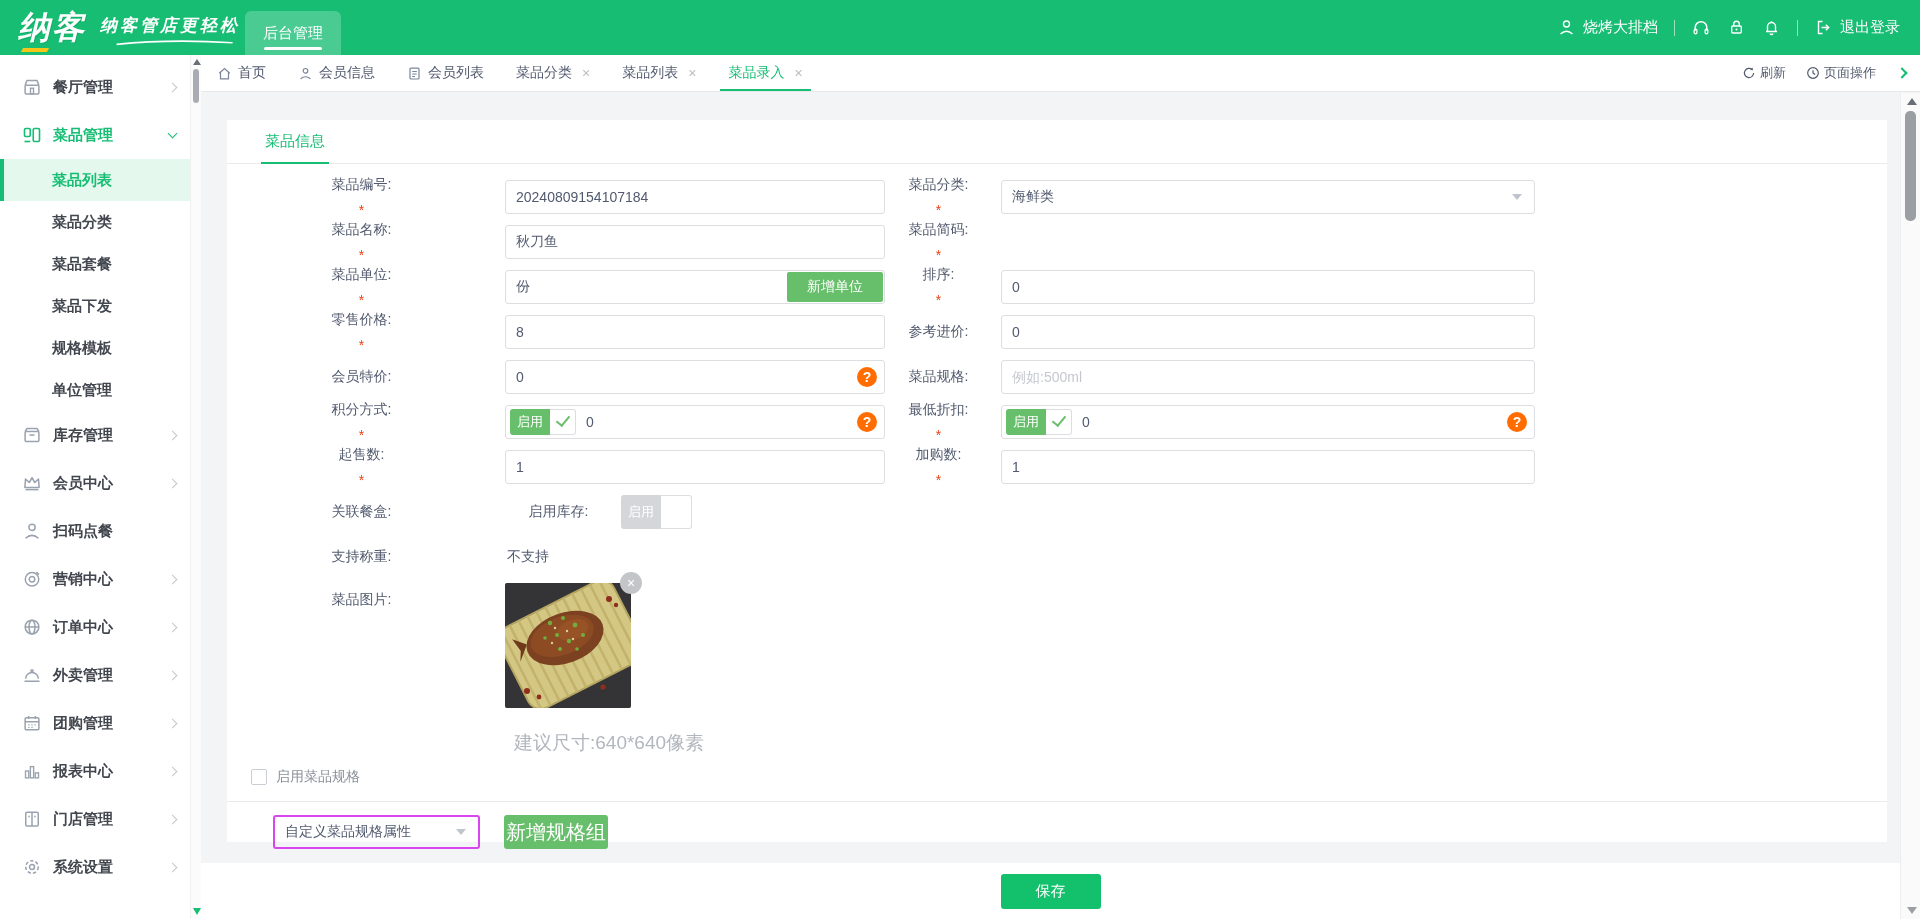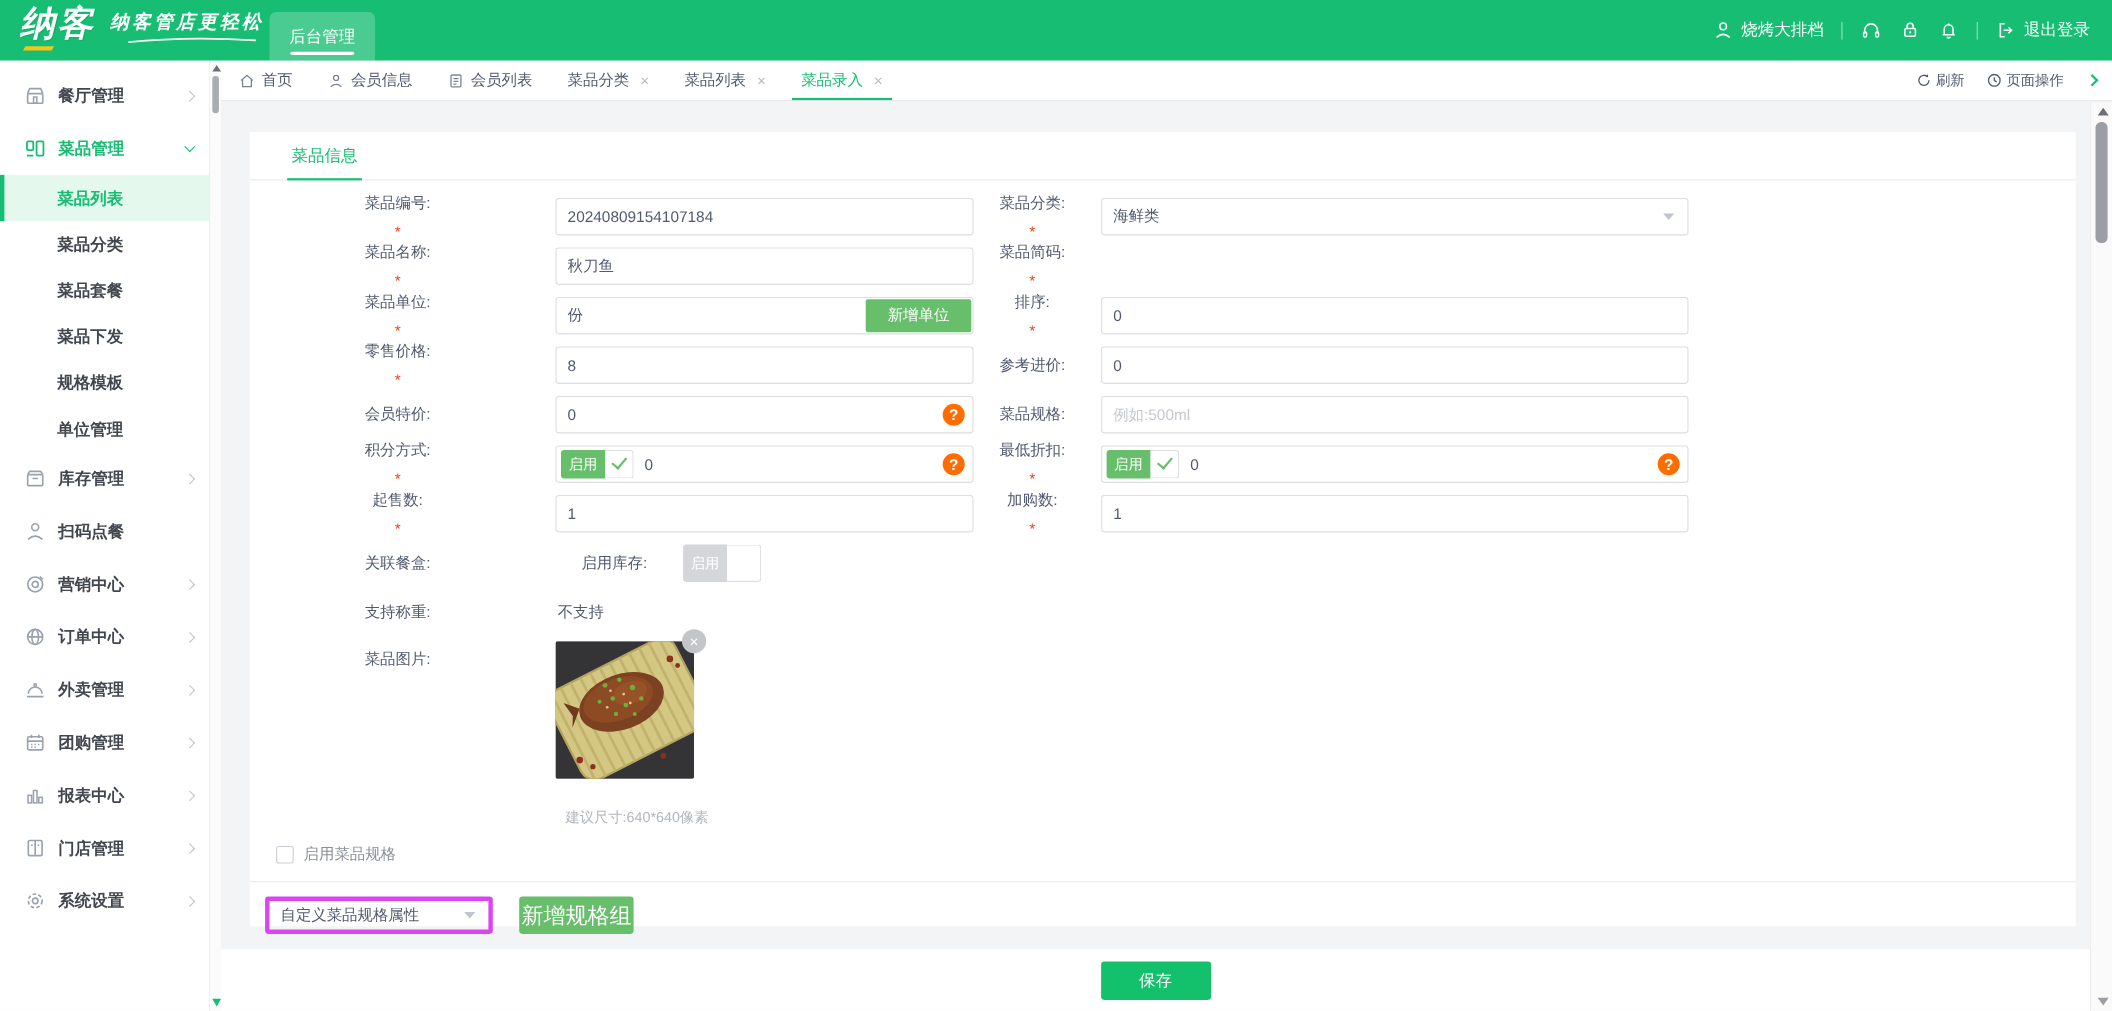--- a/index.html
+++ b/index.html
@@ -1,20 +1,20 @@
 <!DOCTYPE html>
 <html><head>
 <meta charset="utf-8">
 <style>
   * { margin:0; padding:0; box-sizing:border-box; }
   html,body { width:1920px; height:919px; overflow:hidden; font-family:"Liberation Sans","DejaVu Sans",sans-serif; background:#f3f4f5; }
   .page { position:relative; width:1920px; height:919px; }
 
   
-  .header { position:absolute; left:0; top:0; width:1920px; height:55px; background:#16bd73; display:flex; align-items:flex-start; z-index:30; }
+  .header { position:absolute; left:0; top:0; width:1920px; height:55px; background:#16bd73; display:flex; align-items:center; z-index:30; }
   .logo-wrap { display:flex; align-items:flex-end; margin-left:18px; position:relative; }
   .logo { font-size:32px; font-weight:bold; color:#fff; font-style:italic; letter-spacing:2px; text-shadow:1px 1px 0 rgba(0,0,0,.08); position:relative; }
   .logo::after { content:""; position:absolute; left:4px; bottom:-2px; width:26px; height:4px; background:#f5c518; transform:skewX(-30deg); }
   .slogan-wrap { margin-left:14px; margin-bottom:4px; display:flex; flex-direction:column; }
   .slogan { font-family:"DejaVu Serif",serif; font-style:italic; font-weight:bold; font-size:17px; color:#fff; letter-spacing:3px; }
   .slogan-line { width:150px; height:8px; margin-top:1px; }
   .hdr-tab { position:absolute; left:245px; top:11px; width:96px; height:44px; background:rgba(255,255,255,.22); border-radius:6px 6px 0 0; display:flex; align-items:center; justify-content:center; color:#fff; font-size:15px; }
   .hdr-tab::after { content:""; position:absolute; bottom:5px; left:50%; transform:translateX(-50%); width:58px; height:3px; background:#fff; border-radius:2px; }
   .hdr-right { position:absolute; right:20px; top:0; height:55px; display:flex; align-items:center; gap:16px; color:#fff; font-size:15px; }
   .hdr-right .ico { display:inline-flex; align-items:center; }
@@ -81,28 +81,28 @@
   .tog-off { width:40px; background:#d4d6d9; color:#fff; font-size:13px; display:flex; align-items:center; justify-content:center; border-radius:3px 0 0 3px; cursor:pointer; }
   .tog-blank { width:31px; background:#fff; border:1px solid #dcdee2; border-left:none; border-radius:0 3px 3px 0; }
   .plain-val { font-size:14px; color:#515a6e; padding-left:2px; }
 
   .img-row { display:flex; align-items:flex-start; height:148px; margin-top:4px; }
   .img-row .lbl { padding-top:8px; }
   .dish-img { position:relative; width:126px; height:125px; border-radius:2px; }
   .dish-img svg { display:block; border-radius:2px; }
   .img-close { position:absolute; right:-11px; top:-11px; width:22px; height:22px; border-radius:50%; background:#c3c5c8; color:#fff; font-size:14px; display:flex; align-items:center; justify-content:center; cursor:pointer; }
   .img-hint-row { display:flex; height:24px; align-items:center; }
-  .img-hint { margin-left:287px; font-size:13px; color:#b2b6bd; }
+  .img-hint { margin-left:287px; font-size:19px; color:#b2b6bd; }
 
   .chk-row { display:flex; align-items:center; height:36px; padding-left:24px; gap:9px; margin-top:4px; }
   .cbox { width:16px; height:16px; border:1px solid #c9cdd4; border-radius:2px; background:#fff; cursor:pointer; }
   .chk-label { font-size:14px; color:#8a9099; }
 
   .spec-bar { border-top:1px solid #e8eaec; margin-top:6px; padding:13px 0 0 14px; display:flex; align-items:center; }
-  .spec-select { position:relative; width:207px; height:34px; border:4px solid #d946ef; border-radius:3px; display:flex; align-items:center; cursor:pointer; }
+  .spec-select { position:relative; width:207px; height:34px; border:2px solid #d946ef; border-radius:3px; display:flex; align-items:center; cursor:pointer;margin-left:32px; }
   .spec-select .val { font-size:14px; color:#515a6e; padding-left:10px; }
   .spec-btn { margin-left:24px; width:104px; height:34px; background:#67be6b; color:#fff; font-size:20px; border-radius:3px; display:flex; align-items:center; justify-content:center; cursor:pointer; }
 
   .save-bar { position:absolute; left:0; right:0; bottom:0; height:56px; background:#fff; display:flex; justify-content:center; }
   .save-btn { margin-top:11px; width:100px; height:35px; background:#13c06b; color:#fff; font-size:15px; border-radius:3px; display:flex; align-items:center; justify-content:center; cursor:pointer; }
 
   
   .main-scroll { position:absolute; right:0; top:93px; width:20px; bottom:0; background:#fafafa; border-left:1px solid #ededee; }
   .main-scroll .arrow-up { position:absolute; top:5px; left:6px; width:0; height:0; border-left:5px solid transparent; border-right:5px solid transparent; border-bottom:7px solid #6a6f77; }
   .main-scroll .thumb { position:absolute; top:18px; left:4px; width:11px; height:110px; background:#9b9ea3; border-radius:5px; }
@@ -209,20 +209,30 @@
         <svg class="icon" width="20" height="20" viewBox="0 0 16 16">
             <path d="M2.5 5.2 L4 2.8 H12 L13.5 5.2" stroke="#9aa2af" stroke-width="1.2" fill="none"></path>
             <rect x="2.5" y="5.2" width="11" height="8" rx="0.8" stroke="#9aa2af" stroke-width="1.2" fill="none"></rect>
             <path d="M6 8 H10" stroke="#9aa2af" stroke-width="1.2"></path>
           </svg>
       </span>
       <span class="s-label">库存管理</span>
       <i class="chev"></i>
     </div>
 
+    <div class="side-item">
+      <span class="s-ico">
+        <svg class="icon" width="20" height="20" viewBox="0 0 16 16">
+            <path d="M2.3 11.5 L2.8 4.8 L5.8 7.6 L8 3.8 L10.2 7.6 L13.2 4.8 L13.7 11.5 Z" stroke="#9aa2af" stroke-width="1.2" fill="none" stroke-linejoin="round"></path>
+            <path d="M2.8 13.3 H13.2" stroke="#9aa2af" stroke-width="1.2"></path>
+          </svg>
+      </span>
+      <span class="s-label">会员中心</span>
+      <i class="chev"></i>
+    </div>
 
     <div class="side-item">
       <span class="s-ico">
         <svg class="icon" width="20" height="20" viewBox="0 0 16 16">
             <circle cx="8" cy="5" r="2.5" stroke="#9aa2af" stroke-width="1.2" fill="none"></circle>
             <path d="M2.8 13.8 Q8 9.2 13.2 13.8" stroke="#9aa2af" stroke-width="1.2" fill="none"></path>
           </svg>
       </span>
       <span class="s-label">扫码点餐</span>
     </div>

